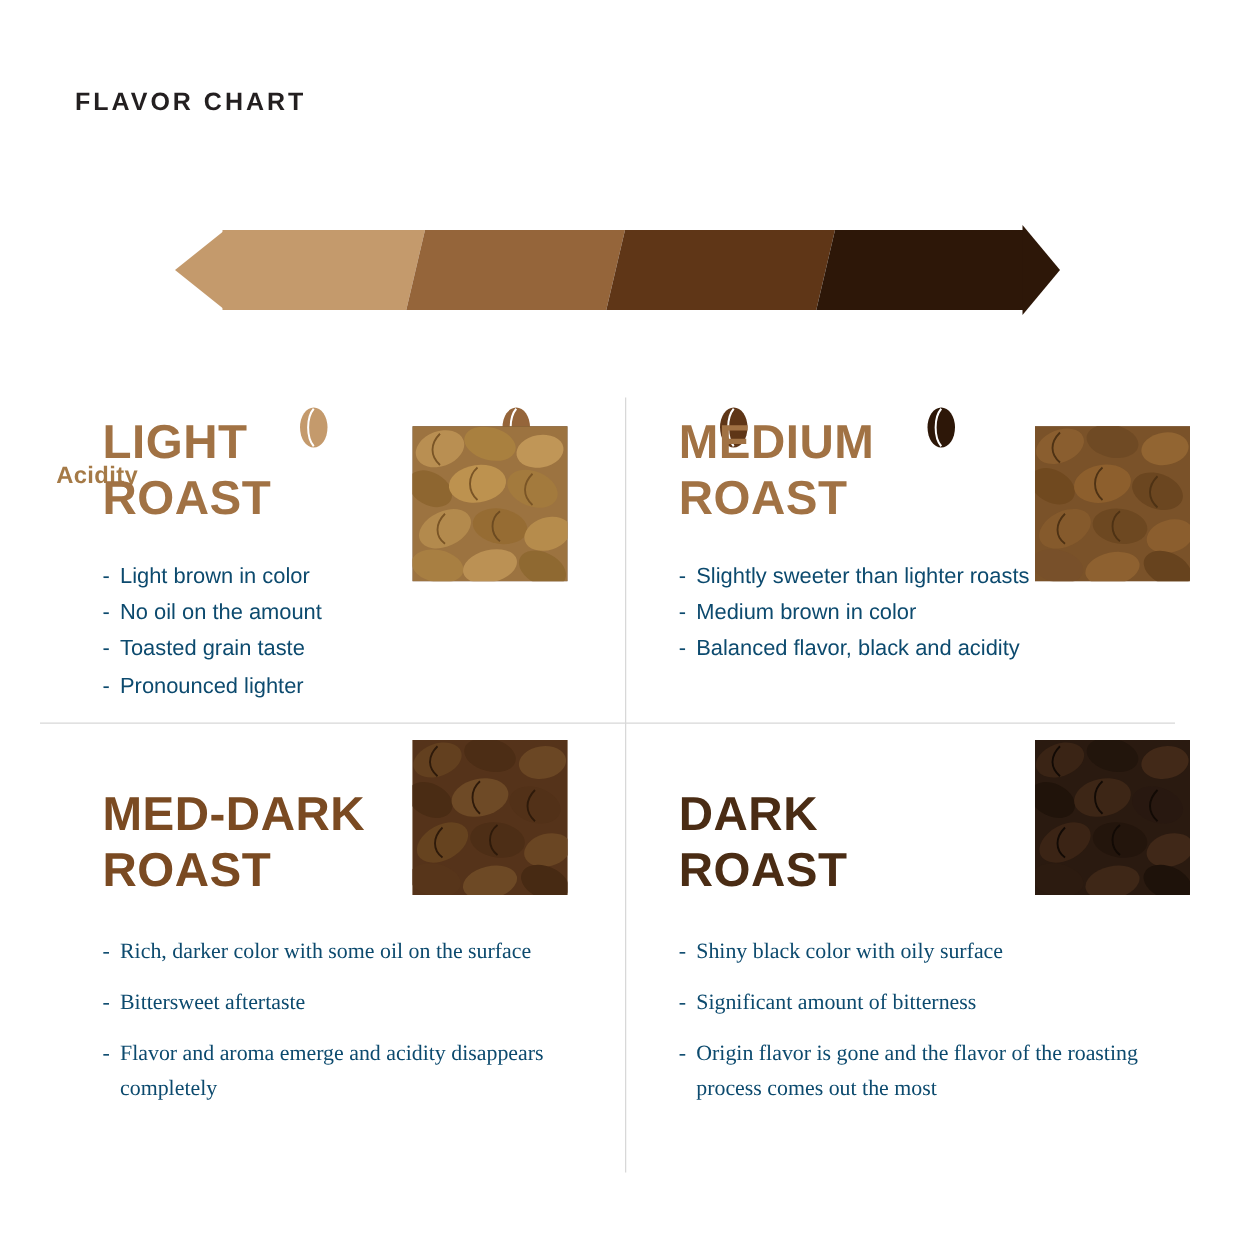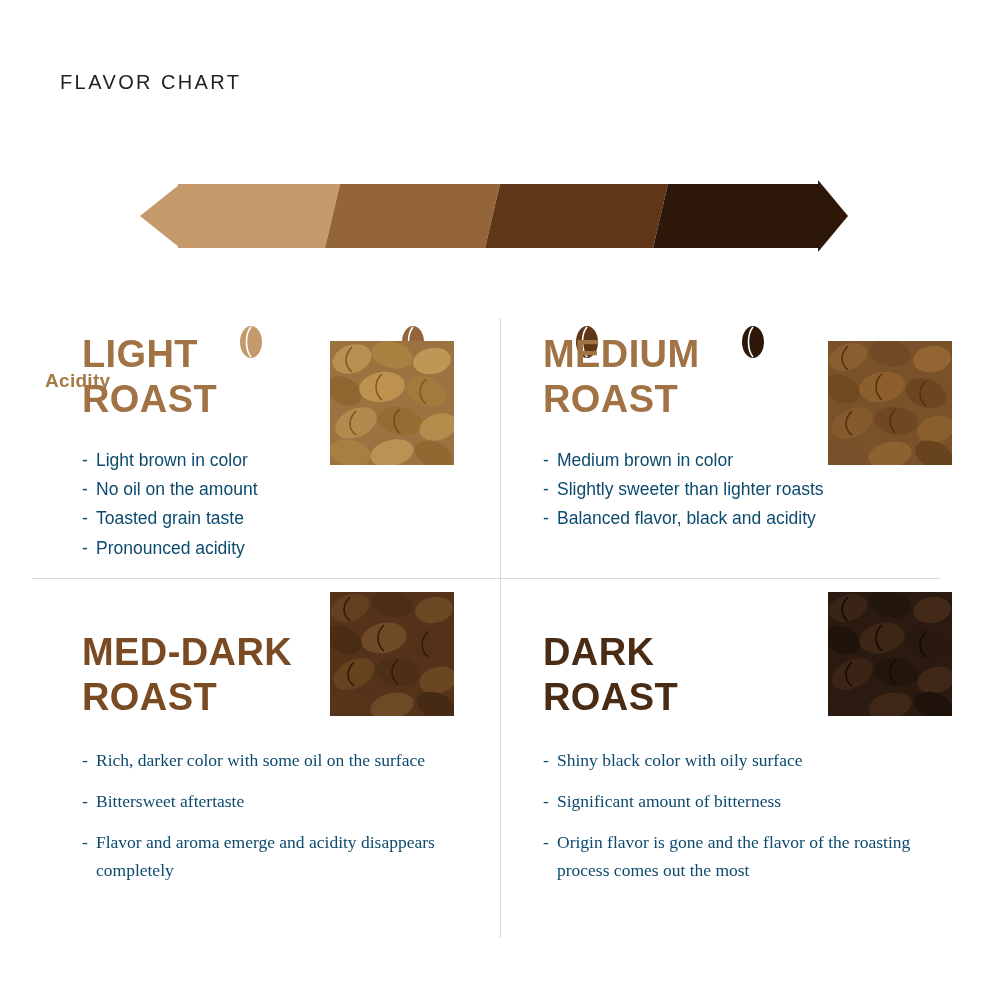--- a/index.html
+++ b/index.html
@@ -17,21 +17,21 @@
   }
 
   
   .chart-title {
     position: absolute;
     left: 60px;
     top: 71px;
     font-size: 20px;
     letter-spacing: 2.4px;
     color: #231f20;
-    font-weight: 400;
+    font-weight: 700;
   }
 
   
   .spectrum {
     position: absolute;
     left: 0;
     top: 160px;
     width: 1001px;
     height: 115px;
   }
@@ -216,21 +216,21 @@
 
 <div class="quad q-tl">
   <h2 class="h-light">
     <span>LIGHT</span><br>
     <span>ROAST</span>
   </h2>
   <ul class="bullets">
     <li>Light brown in color</li>
     <li>No oil on the amount</li>
     <li>Toasted grain taste</li>
-    <li>Pronounced acidity</li>
+    <li>Pronounced lighter</li>
   </ul>
 </div>
 
 <svg class="bean-photo photo-light" viewBox="0 0 124 124">
   <rect width="124" height="124" fill="#9c7340"></rect>
   <g>
     <ellipse cx="22" cy="18" rx="20" ry="14" fill="#b98f52" transform="rotate(-20 22 18)"></ellipse>
     <ellipse cx="62" cy="14" rx="21" ry="13" fill="#a9803f" transform="rotate(15 62 14)"></ellipse>
     <ellipse cx="102" cy="20" rx="19" ry="13" fill="#c09657" transform="rotate(-10 102 20)"></ellipse>
     <ellipse cx="14" cy="50" rx="19" ry="13" fill="#8e6630" transform="rotate(30 14 50)"></ellipse>
@@ -249,22 +249,22 @@
     <path d="M26 70 C18 78, 18 88, 26 94" stroke="#7a5526" stroke-width="1.5" fill="none"></path>
   </g>
 </svg>
 
 <div class="quad q-tr">
   <h2 class="h-medium">
     <span>MEDIUM</span><br>
     <span>ROAST</span>
   </h2>
   <ul class="bullets">
+    <li>Slightly sweeter than lighter roasts</li>
     <li>Medium brown in color</li>
-    <li>Slightly sweeter than lighter roasts</li>
     <li>Balanced flavor, black and acidity</li>
   </ul>
 </div>
 
 <svg class="bean-photo photo-medium" viewBox="0 0 124 124">
   <rect width="124" height="124" fill="#7a5229"></rect>
   <g>
     <ellipse cx="20" cy="16" rx="20" ry="13" fill="#8a5e2f" transform="rotate(-22 20 16)"></ellipse>
     <ellipse cx="62" cy="12" rx="21" ry="13" fill="#6f4a24" transform="rotate(12 62 12)"></ellipse>
     <ellipse cx="104" cy="18" rx="19" ry="13" fill="#926532" transform="rotate(-8 104 18)"></ellipse>

